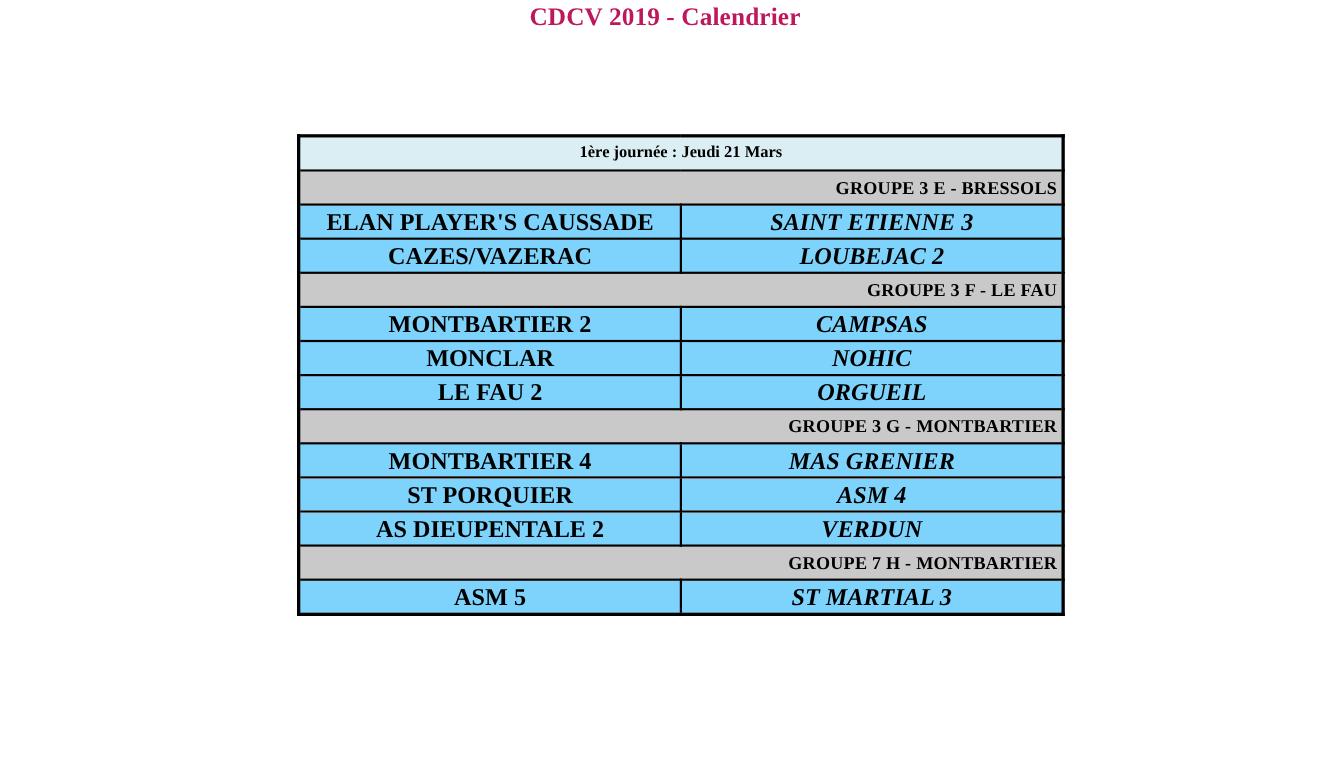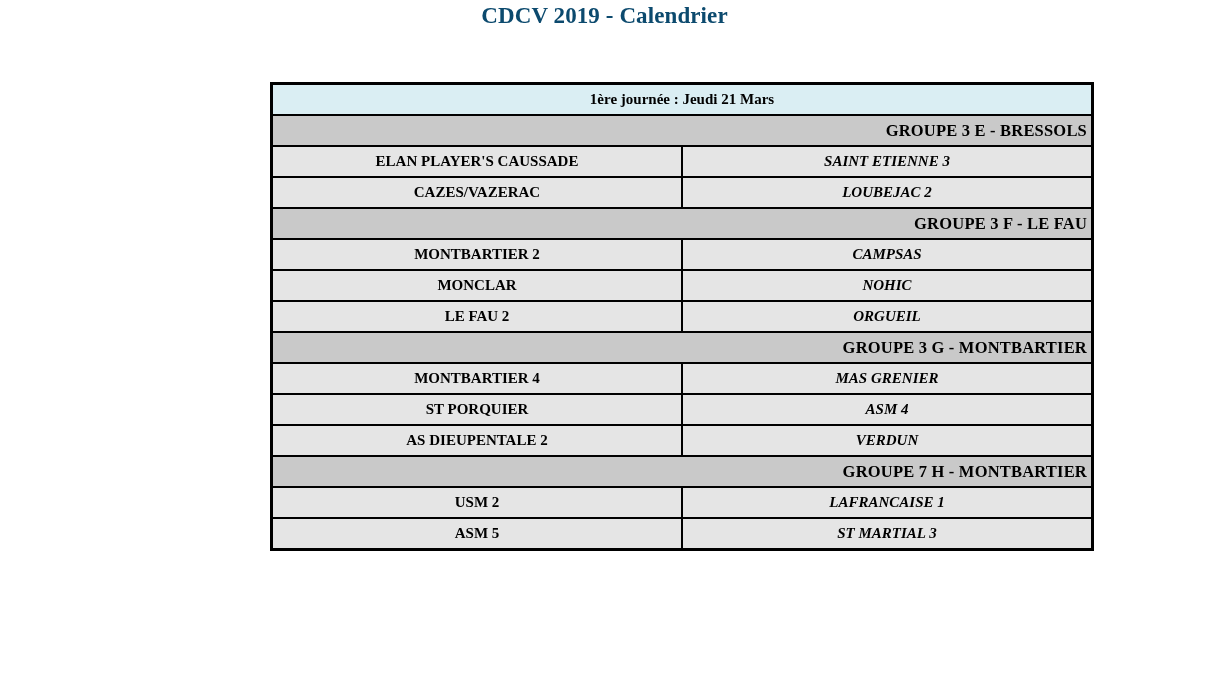--- a/index.html
+++ b/index.html
@@ -18,47 +18,48 @@
 
   .page-title {
     position: absolute;
     top: 3px;
     left: 0;
     width: 1209px;
     text-align: center;
     font-size: 23px;
     font-weight: bold;
     letter-spacing: 0.1px;
-    color: #0c4a6e;
+    color: #be185d;
   }
 
   .calendar-wrap {
     position: absolute;
     left: 270px;
     top: 82px;
     width: 698px;
   }
 
   table.calendar {
     border-collapse: collapse;
     table-layout: fixed;
-    width: 824px;
+    width: 698px;
     border: 3px solid #000000;
+    margin-top: 40px;
   }
 
   table.calendar td {
     border: 2px solid #000000;
     height: 29px;
     padding: 0 4px;
     text-align: center;
     vertical-align: middle;
     font-weight: bold;
-    font-size: 15px;
+    font-size: 22px;
     line-height: 1.05;
-    background: #e5e5e5;
+    background: #7dd3fc;
     white-space: nowrap;
     overflow: hidden;
   }
 
   tr.day-header td {
     background: #daeef3;
     font-size: 15px;
   }
 
   tr.group-header td {
@@ -124,22 +125,18 @@
       </tr>
       <tr class="match-row">
         <td class="team-home">AS DIEUPENTALE 2</td>
         <td class="team-away">VERDUN</td>
       </tr>
 
       <tr class="group-header">
         <td colspan="2">GROUPE 7 H - MONTBARTIER</td>
       </tr>
       <tr class="match-row">
-        <td class="team-home">USM 2</td>
-        <td class="team-away">LAFRANCAISE 1</td>
-      </tr>
-      <tr class="match-row">
         <td class="team-home">ASM 5</td>
         <td class="team-away">ST MARTIAL 3</td>
       </tr>
     </tbody>
   </table>
 </div>
 
 </body></html>

